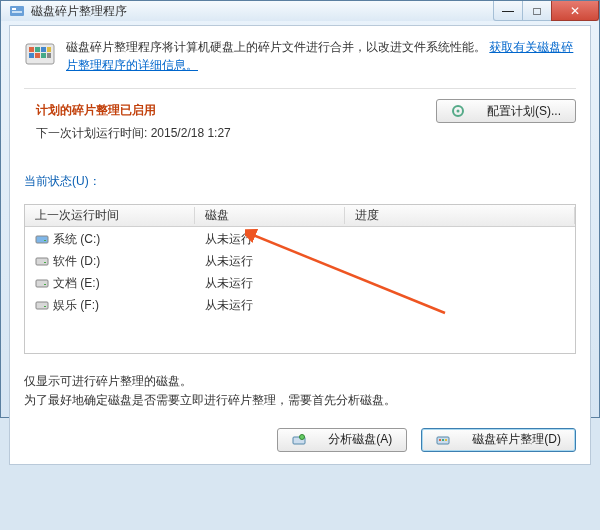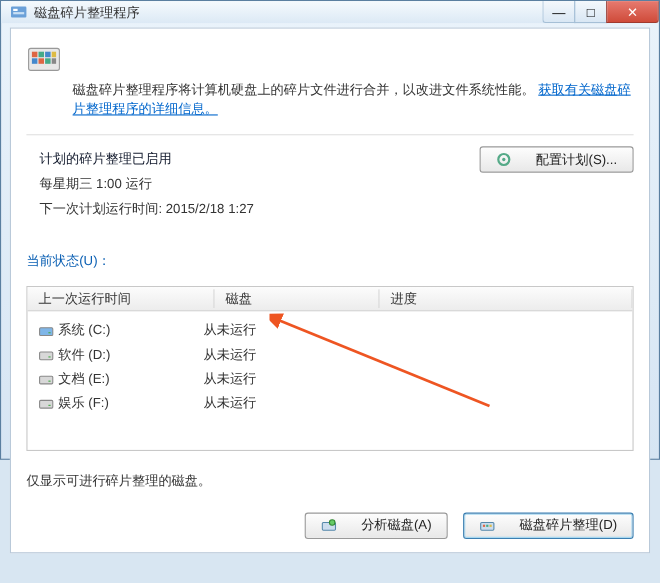--- a/index.html
+++ b/index.html
@@ -12,38 +12,38 @@
   .titlebar-text { flex: 1; color: #333; font-size: 12px; }
   .winbtns { display: flex; height: 20px; }
   .winbtn { width: 30px; height: 20px; display: flex; align-items: center; justify-content: center; background: linear-gradient(#f4f8fc, #d9e7f4); border: 1px solid #a5bfd6; border-top: none; margin-left: -1px; cursor: default; }
   .winbtn.min { border-bottom-left-radius: 3px; }
   .winbtn.close { width: 48px; background: linear-gradient(#e67a6f, #cf4b3a); border-color: #a03a2e; border-bottom-right-radius: 3px; color: #fff; }
   
   .content { flex: 1; margin: 4px 8px 8px 8px; background: #fff; border: 1px solid #b9c9d9; display: flex; flex-direction: column; padding: 12px 14px; color: #333; }
   
   .info-banner { display: flex; gap: 10px; border-bottom: 1px solid #e0e0e0; padding-bottom: 14px; margin-bottom: 10px; }
   .banner-icon { width: 32px; height: 32px; flex-shrink: 0; }
-  .banner-text { line-height: 1.5; margin-top: 34px; }
+  .banner-text { line-height: 1.5; }
   .banner-text a { color: #0066cc; text-decoration: underline; cursor: pointer; }
   
   .section-label { color: #0a5fb3; margin: 6px 0 8px 0; }
   
   .plan-row { display: flex; align-items: flex-start; }
   .plan-left { flex: 1; padding-left: 12px; line-height: 1.9; }
-  .plan-title { font-weight: normal; color: #0f172a; }
+  .plan-title { font-weight: bold; color: #c2410c; }
   
   .btn { height: 24px; padding: 0 14px; background: linear-gradient(#fdfdfd, #e8e8e8); border: 1px solid #999; border-radius: 3px; display: inline-flex; align-items: center; gap: 22px; cursor: default; font-size: 12px; color: #222; }
   .btn.primary { border: 1px solid #3c7fb1; box-shadow: 0 0 0 1px #a8d8f0 inset; align-items: center; }
   .btn .mini-icon { width: 14px; height: 14px; }
   
   .table-wrap { border: 1px solid #c8c8c8; margin-top: 6px; height: 150px; overflow: hidden; }
   .table-head { display: flex; background: linear-gradient(#fcfcfc, #ececec); border-bottom: 1px solid #d0d0d0; height: 22px; align-items: center; }
   .th { padding: 0 10px; border-right: 1px solid #d8d8d8; font-size: 12px; color: #333; }
   .table-body { padding: 4px 0; }
-  .tr { display: flex; align-items: flex-end; height: 22px; padding: 0 0; }
+  .tr { display: flex; align-items: flex-start; height: 22px; padding: 0 0; gap: 20px; }
   .td { padding: 0 10px; display: flex; align-items: center; gap: 4px; }
   .disk-icon { width: 14px; height: 14px; }
   .col-disk { width: 150px; }
   .col-last { width: 170px; }
   .col-prog { flex: 1; }
   
   .arrow-annot { position: absolute; pointer-events: none; }
   
   .note { margin-top: 18px; line-height: 1.6; color: #333; }
   
@@ -97,21 +97,20 @@
       <div class="banner-text">
         <span>磁盘碎片整理程序将计算机硬盘上的碎片文件进行合并，以改进文件系统性能。</span>
         <a>获取有关磁盘碎片整理程序的详细信息。</a>
       </div>
     </div>
 
 
     <div class="plan-row">
       <div class="plan-left">
         <div class="plan-title">计划的碎片整理已启用</div>
-        <div>每星期三 1:00 运行</div>
         <div>
           <span>下一次计划运行时间: </span><span>2015/2/18 1:27</span>
         </div>
       </div>
       <button class="btn">
         <span class="mini-icon">
           <svg viewBox="0 0 14 14">
               <circle cx="7" cy="7" r="5" fill="none" stroke="#5a8" stroke-width="2"></circle>
               <circle cx="7" cy="7" r="1.5" fill="#5a8"></circle>
             </svg>
@@ -180,20 +179,21 @@
             <marker id="ah" markerWidth="8" markerHeight="8" refX="1" refY="3" orient="auto">
               <path d="M0,0 L0,6 L7,3 z" fill="#e52"></path>
             </marker>
           </defs>
         <line x1="200" y1="90" x2="8" y2="12" stroke="#e52" stroke-width="2.5" marker-end="url(#ah)"></line>
       </svg>
     </div>
 
     <div class="note">
       <div>仅显示可进行碎片整理的磁盘。</div>
+      <div>为了最好地确定磁盘是否需要立即进行碎片整理，需要首先分析磁盘。</div>
     </div>
 
     <div class="footer-btns">
       <button class="btn">
         <span class="mini-icon">
           <svg viewBox="0 0 14 14">
               <rect x="1" y="4" width="12" height="7" rx="1" fill="#cde" stroke="#58a"></rect>
               <circle cx="10" cy="4" r="2.5" fill="#6c6" stroke="#383"></circle>
             </svg>
         </span>

